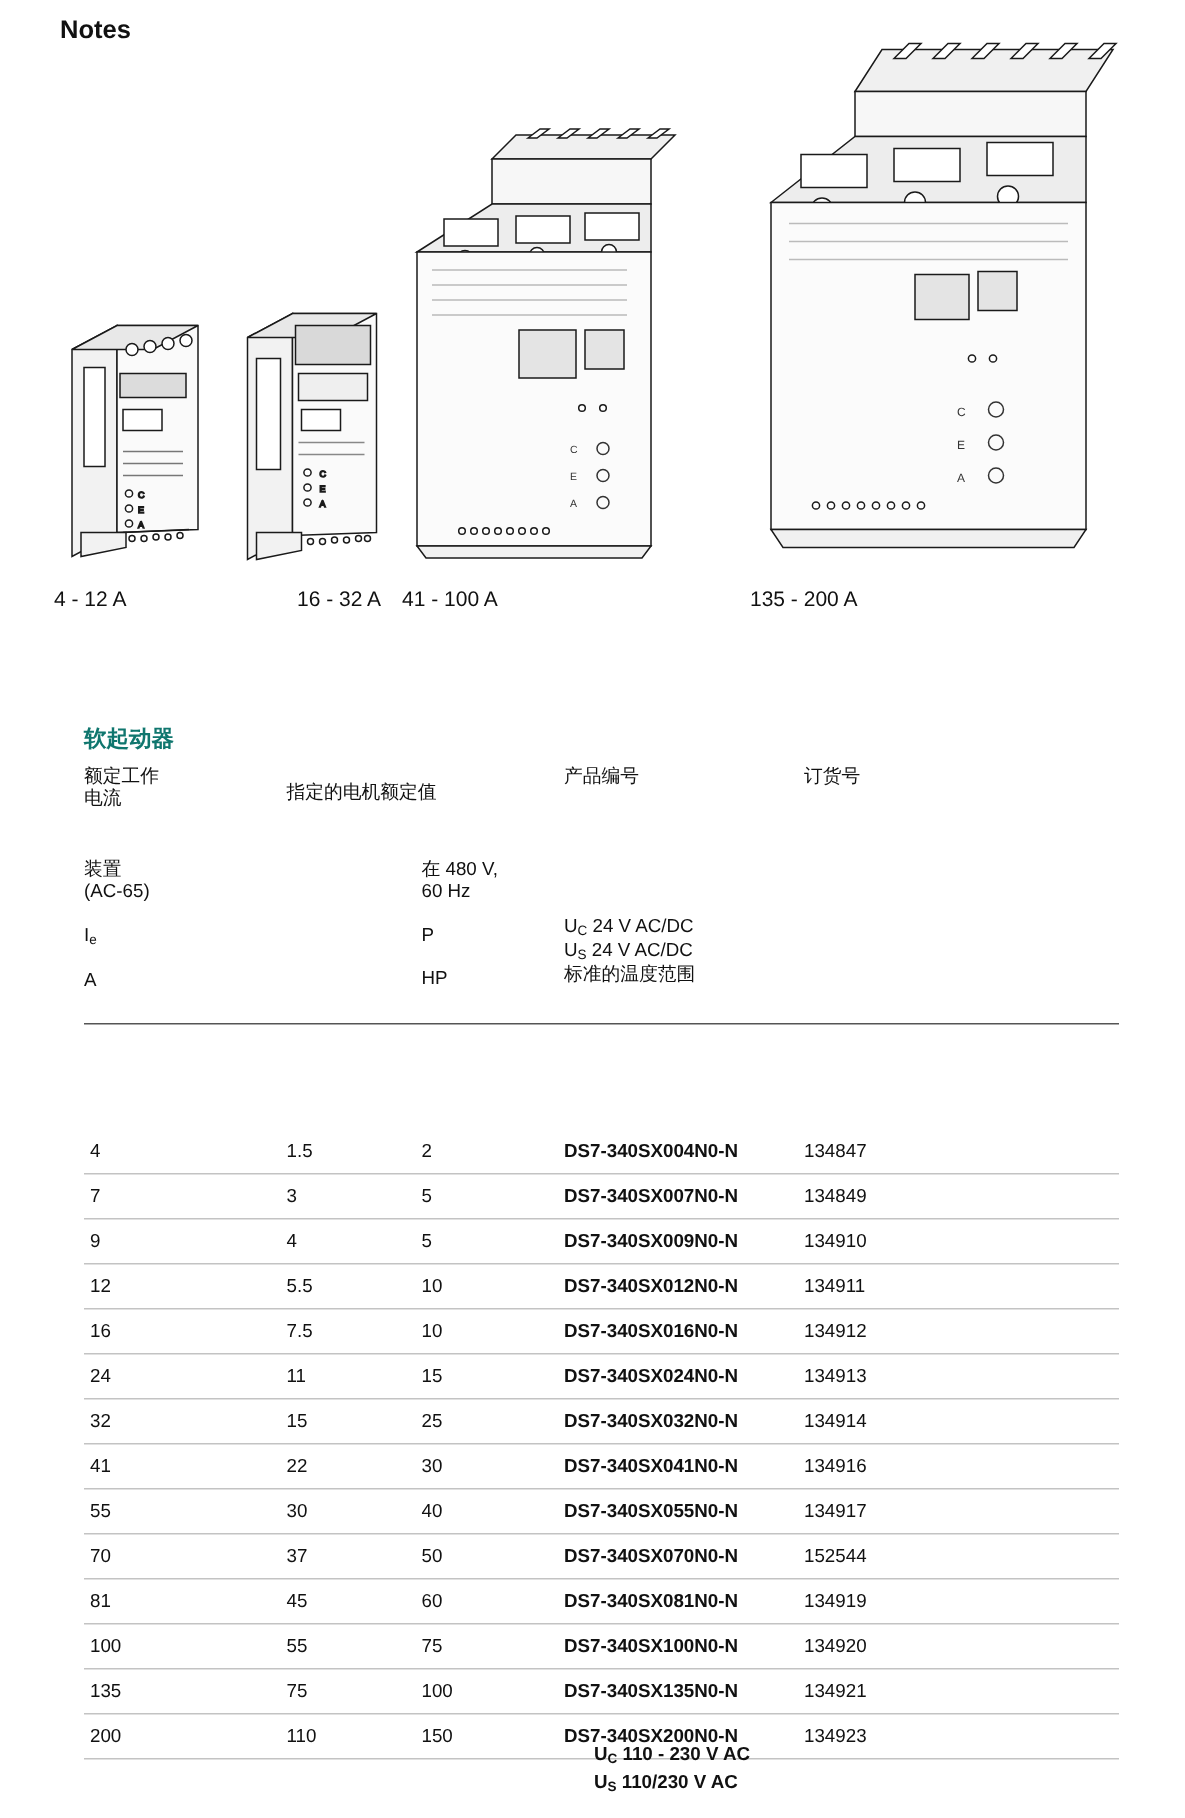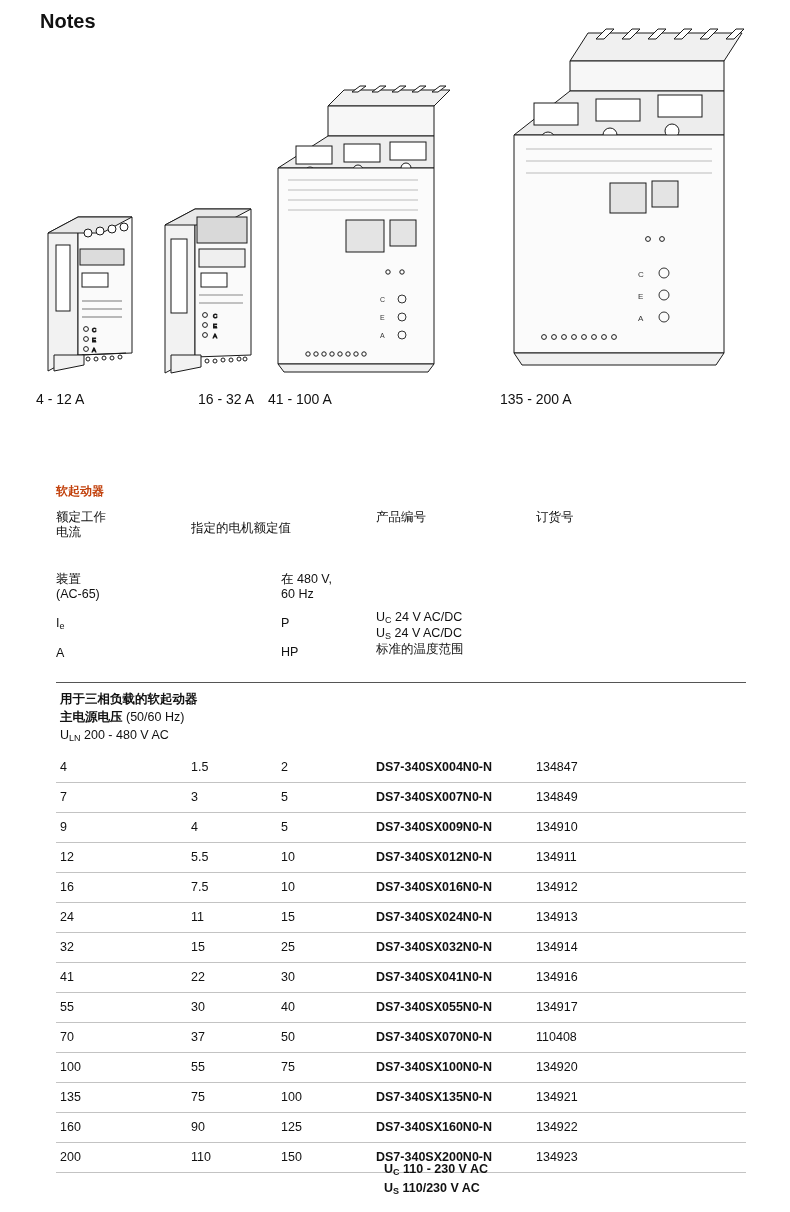--- a/index.html
+++ b/index.html
@@ -17,21 +17,21 @@
   }
   .page {
     position: relative;
     width: 790px;
     height: 1212px;
   }
   .notes-title {
     position: absolute;
     left: 40px;
     top: 10px;
-    font-size: 20px;
+    font-size: 17px;
     font-weight: bold;
     color: #111;
   }
 
   
   .devices {
     position: absolute;
     left: 0;
     top: 10px;
     width: 790px;
@@ -44,23 +44,23 @@
     position: absolute;
     font-size: 14px;
     color: #111;
   }
 
   
   .section-title {
     position: absolute;
     left: 56px;
     top: 483px;
-    font-size: 12px;
+    font-size: 15px;
     font-weight: bold;
-    color: #c2410c;
+    color: #0f766e;
   }
 
   .hdr-block {
     position: absolute;
     left: 56px;
     top: 510px;
     width: 690px;
     height: 165px;
     font-size: 12.5px;
     font-weight: normal;
@@ -115,21 +115,21 @@
     color: #111;
   }
   .row .cell.k1 { left: 4px; }
   .row .cell.k2 { left: 135px; }
   .row .cell.k3 { left: 225px; }
   .row .cell.k4 { left: 320px; font-weight: bold; }
   .row .cell.k5 { left: 480px; }
 
   .footer-note {
     position: absolute;
-    left: 384px;
+    left: 396px;
     top: 1160px;
     font-size: 12.5px;
     font-weight: bold;
     line-height: 18px;
     color: #111;
   }
 </style>
 </head>
 <body>
 
@@ -344,25 +344,20 @@
 
     <div class="col c4" style="top:100px; width:180px;">
       <span>U</span><span class="sub">C</span><span> 24 V AC/DC</span><br>
       <span>U</span><span class="sub">S</span><span> 24 V AC/DC</span><br>
       <span>标准的温度范围</span>
     </div>
   </div>
 
   <div class="rule dark" style="top:682px;"></div>
 
-  <div class="note-block">
-    <span class="b">用于三相负载的软起动器</span><br>
-    <span class="b">主电源电压</span><span> (50/60 Hz)</span><br>
-    <span>U</span><span class="sub">LN</span><span> 200 - 480 V AC</span>
-  </div>
 
   <div class="rows">
 
     <div class="row">
       <span class="cell k1">4</span>
       <span class="cell k2">1.5</span>
       <span class="cell k3">2</span>
       <span class="cell k4">DS7-340SX004N0-N</span>
       <span class="cell k5">134847</span>
     </div>
@@ -429,47 +424,47 @@
       <span class="cell k3">40</span>
       <span class="cell k4">DS7-340SX055N0-N</span>
       <span class="cell k5">134917</span>
     </div>
 
     <div class="row">
       <span class="cell k1">70</span>
       <span class="cell k2">37</span>
       <span class="cell k3">50</span>
       <span class="cell k4">DS7-340SX070N0-N</span>
-      <span class="cell k5">110408</span>
-    </div>
-
+      <span class="cell k5">152544</span>
+    </div>
+
+    <div class="row">
+      <span class="cell k1">81</span>
+      <span class="cell k2">45</span>
+      <span class="cell k3">60</span>
+      <span class="cell k4">DS7-340SX081N0-N</span>
+      <span class="cell k5">134919</span>
+    </div>
 
     <div class="row">
       <span class="cell k1">100</span>
       <span class="cell k2">55</span>
       <span class="cell k3">75</span>
       <span class="cell k4">DS7-340SX100N0-N</span>
       <span class="cell k5">134920</span>
     </div>
 
     <div class="row">
       <span class="cell k1">135</span>
       <span class="cell k2">75</span>
       <span class="cell k3">100</span>
       <span class="cell k4">DS7-340SX135N0-N</span>
       <span class="cell k5">134921</span>
     </div>
 
-    <div class="row">
-      <span class="cell k1">160</span>
-      <span class="cell k2">90</span>
-      <span class="cell k3">125</span>
-      <span class="cell k4">DS7-340SX160N0-N</span>
-      <span class="cell k5">134922</span>
-    </div>
 
     <div class="row">
       <span class="cell k1">200</span>
       <span class="cell k2">110</span>
       <span class="cell k3">150</span>
       <span class="cell k4">DS7-340SX200N0-N</span>
       <span class="cell k5">134923</span>
     </div>
 
   </div>

